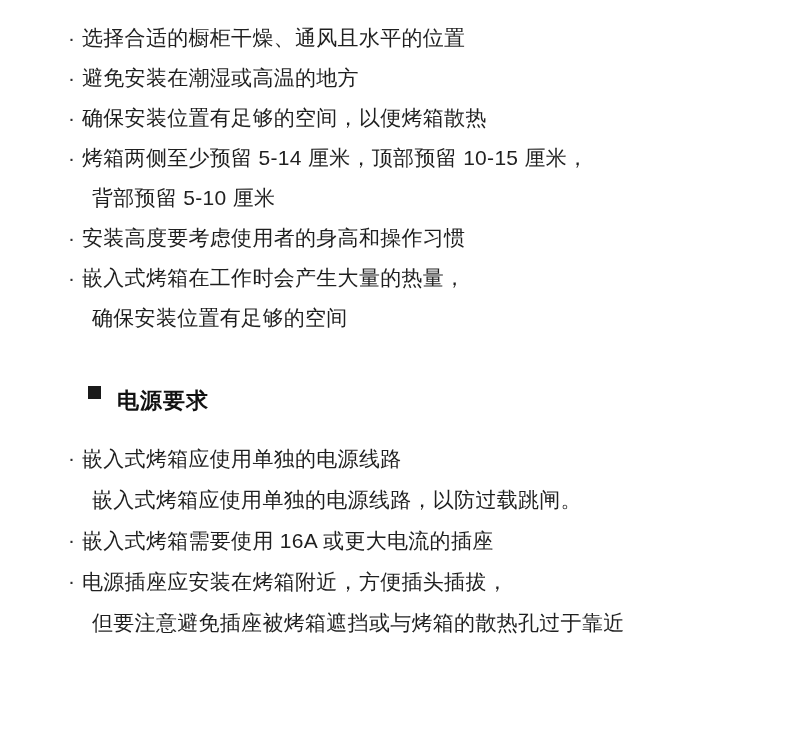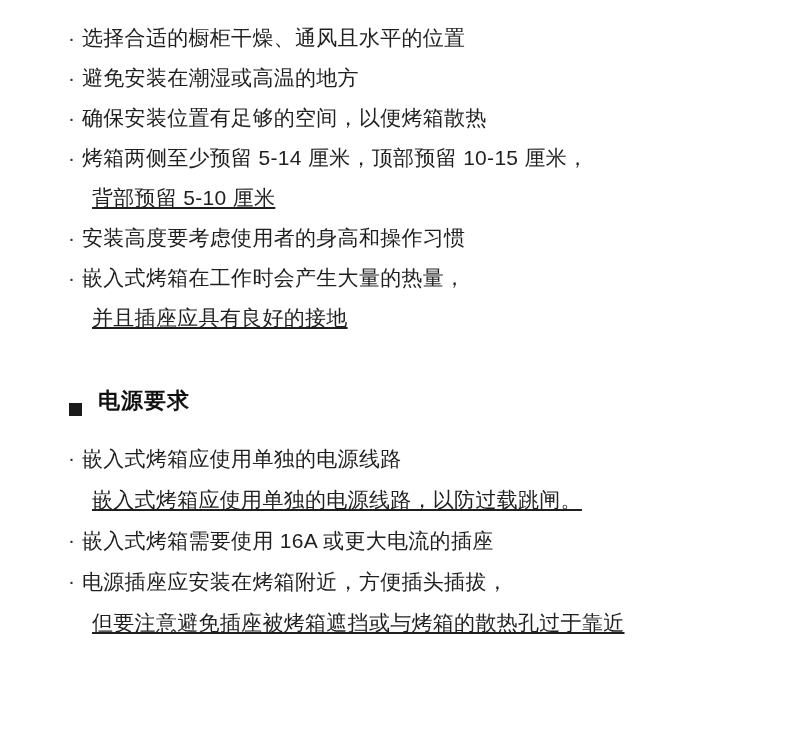--- a/index.html
+++ b/index.html
@@ -41,26 +41,25 @@
     line-height: 40px;
     color: #2b2b2b;
     text-align: left;
   }
   .item-text {
     flex: 1 1 auto;
   }
   .item-text .line2 {
     display: block;
     padding-left: 10px;
-    text-decoration: underline;
   }
   .section-heading {
     display: flex;
-    align-items: flex-end;
-    margin: 48px 0 22px 1px;
+    align-items: flex-start;
+    margin: 48px 0 22px 20px;
     font-size: 22px;
     font-weight: bold;
     color: #111111;
     letter-spacing: 1px;
   }
   .square-marker {
     width: 13px;
     height: 13px;
     background: #1a1a1a;
     margin-right: 16px;
@@ -104,21 +103,21 @@
     <li class="bullet-item">
       <span class="dot">·</span>
       <span class="item-text">
         <span>安装高度要考虑使用者的身高和操作习惯</span>
       </span>
     </li>
     <li class="bullet-item">
       <span class="dot">·</span>
       <span class="item-text">
         <span>嵌入式烤箱在工作时会产生大量的热量，</span>
-        <span class="line2">并且插座应具有良好的接地</span>
+        <span class="line2">确保安装位置有足够的空间</span>
       </span>
     </li>
   </ul>
 
   <div class="section-heading">
     <span class="square-marker"></span>
     <span>电源要求</span>
   </div>
 
   <ul class="bullet-list group-two">

